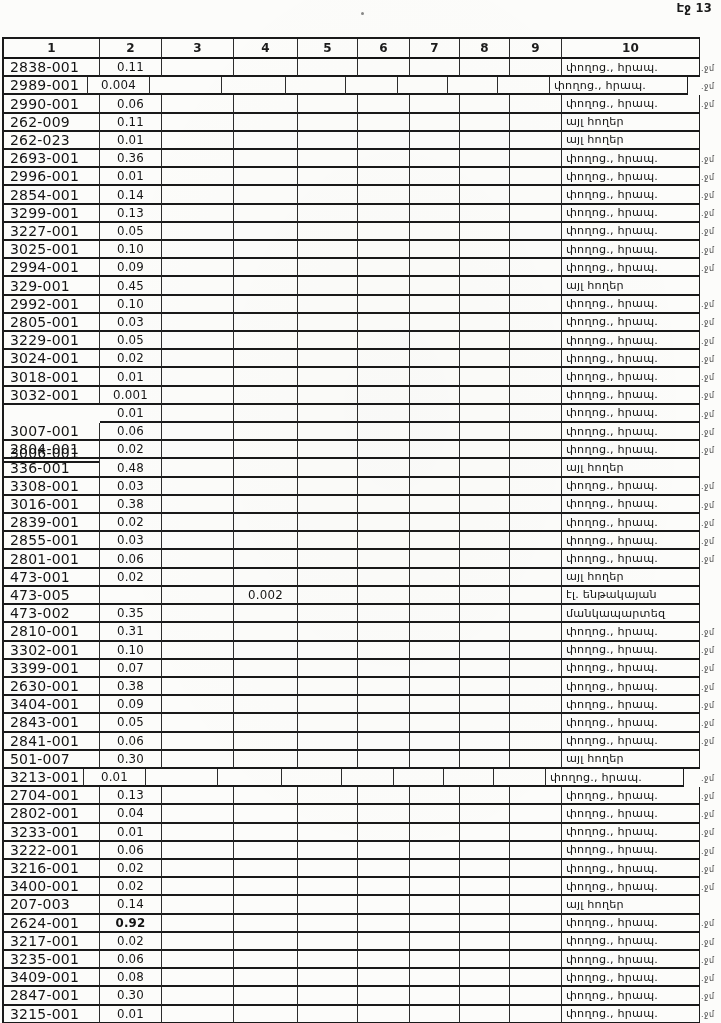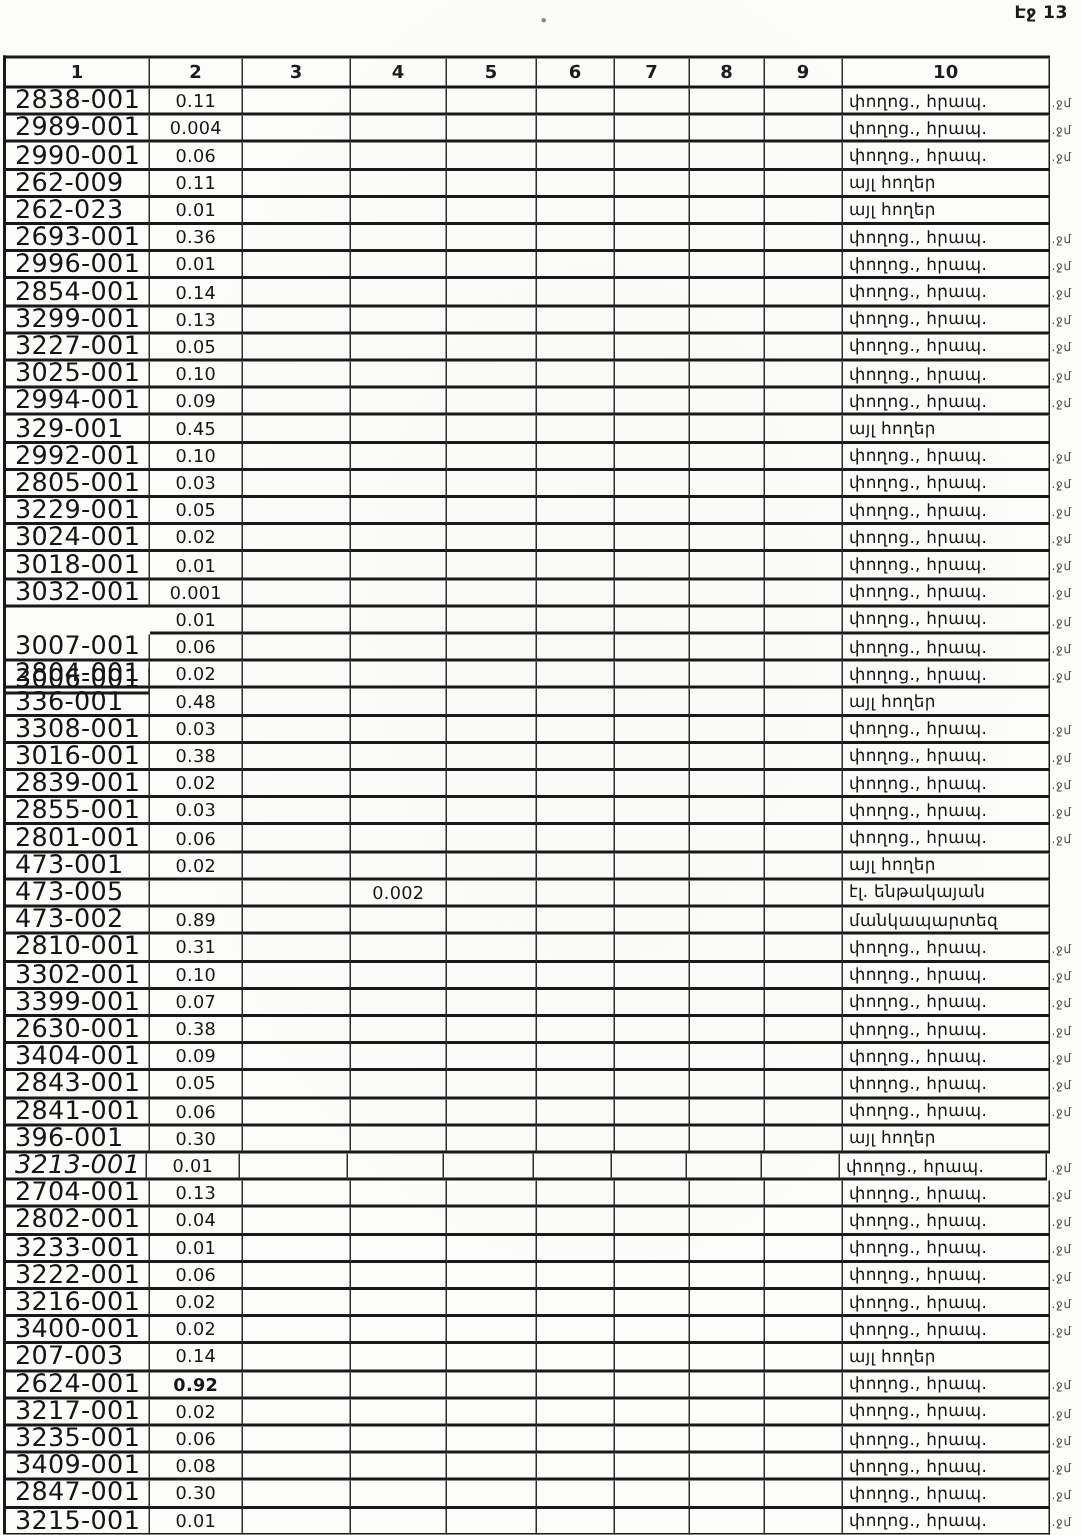--- a/index.html
+++ b/index.html
@@ -55,21 +55,21 @@
     font-size: 11.5px;
     letter-spacing: 0.2px;
   }
   .row.hdr .cell {
     justify-content: center;
     font-size: 12px;
     font-weight: bold;
     border-bottom: 2.2px solid #141414;
     color: #1c1c1c;
   }
-  .cell.c-code { padding-left: 6px; justify-content: flex-start; font-size: 17px; }
+  .cell.c-code { padding-left: 6px; justify-content: flex-start; font-size: 14px; }
   .cell.c-num  { justify-content: center; font-size: 11.8px; }
   .cell.c-use  { padding-left: 4px; justify-content: flex-start; font-size: 11.2px; }
   .cell.last   { border-right: 1.6px solid #1d1d1d; }
   .margin-layer {
     position: absolute;
     left: 701px; top: 59px;
     width: 20px; height: 964px;
   }
   .margin-note {
     position: absolute;
@@ -110,21 +110,21 @@
           <div class="cell " style="width: 72px;"></div>
           <div class="cell c-num" style="width: 64px;"></div>
           <div class="cell " style="width: 60px;"></div>
           <div class="cell " style="width: 52px;"></div>
           <div class="cell " style="width: 50px;"></div>
           <div class="cell " style="width: 50px;"></div>
           <div class="cell " style="width: 52px;"></div>
           <div class="cell c-use last" style="width: 138px;">փողոց., հրապ.</div>
         </div>
         <div class="row data">
-          <div class="cell c-code" style="width: 96px;">2989-001</div>
+          <div class="cell c-code" style="width: 84px;">2989-001</div>
           <div class="cell c-num" style="width: 62px;">0.004</div>
           <div class="cell " style="width: 72px;"></div>
           <div class="cell c-num" style="width: 64px;"></div>
           <div class="cell " style="width: 60px;"></div>
           <div class="cell " style="width: 52px;"></div>
           <div class="cell " style="width: 50px;"></div>
           <div class="cell " style="width: 50px;"></div>
           <div class="cell " style="width: 52px;"></div>
           <div class="cell c-use last" style="width: 138px;">փողոց., հրապ.</div>
         </div>
@@ -459,21 +459,21 @@
           <div class="cell c-num" style="width: 64px;">0.002</div>
           <div class="cell " style="width: 60px;"></div>
           <div class="cell " style="width: 52px;"></div>
           <div class="cell " style="width: 50px;"></div>
           <div class="cell " style="width: 50px;"></div>
           <div class="cell " style="width: 52px;"></div>
           <div class="cell c-use last" style="width: 138px;">էլ. ենթակայան</div>
         </div>
         <div class="row data">
           <div class="cell c-code" style="width: 96px;">473-002</div>
-          <div class="cell c-num" style="width: 62px;">0.89</div>
+          <div class="cell c-num" style="width: 62px;">0.35</div>
           <div class="cell " style="width: 72px;"></div>
           <div class="cell c-num" style="width: 64px;"></div>
           <div class="cell " style="width: 60px;"></div>
           <div class="cell " style="width: 52px;"></div>
           <div class="cell " style="width: 50px;"></div>
           <div class="cell " style="width: 50px;"></div>
           <div class="cell " style="width: 52px;"></div>
           <div class="cell c-use last" style="width: 138px;">մանկապարտեզ</div>
         </div>
         <div class="row data">
@@ -554,33 +554,33 @@
           <div class="cell " style="width: 72px;"></div>
           <div class="cell c-num" style="width: 64px;"></div>
           <div class="cell " style="width: 60px;"></div>
           <div class="cell " style="width: 52px;"></div>
           <div class="cell " style="width: 50px;"></div>
           <div class="cell " style="width: 50px;"></div>
           <div class="cell " style="width: 52px;"></div>
           <div class="cell c-use last" style="width: 138px;">փողոց., հրապ.</div>
         </div>
         <div class="row data">
-          <div class="cell c-code" style="width: 96px;">396-001</div>
+          <div class="cell c-code" style="width: 96px;">501-007</div>
           <div class="cell c-num" style="width: 62px;">0.30</div>
           <div class="cell " style="width: 72px;"></div>
           <div class="cell c-num" style="width: 64px;"></div>
           <div class="cell " style="width: 60px;"></div>
           <div class="cell " style="width: 52px;"></div>
           <div class="cell " style="width: 50px;"></div>
           <div class="cell " style="width: 50px;"></div>
           <div class="cell " style="width: 52px;"></div>
           <div class="cell c-use last" style="width: 138px;">այլ հողեր</div>
         </div>
         <div class="row data">
-          <div class="cell c-code" style="width: 94px; font-style: italic;">3213-001</div>
+          <div class="cell c-code" style="width: 80px;">3213-001</div>
           <div class="cell c-num" style="width: 62px;">0.01</div>
           <div class="cell " style="width: 72px;"></div>
           <div class="cell c-num" style="width: 64px;"></div>
           <div class="cell " style="width: 60px;"></div>
           <div class="cell " style="width: 52px;"></div>
           <div class="cell " style="width: 50px;"></div>
           <div class="cell " style="width: 50px;"></div>
           <div class="cell " style="width: 52px;"></div>
           <div class="cell c-use last" style="width: 138px;">փողոց., հրապ.</div>
         </div>

